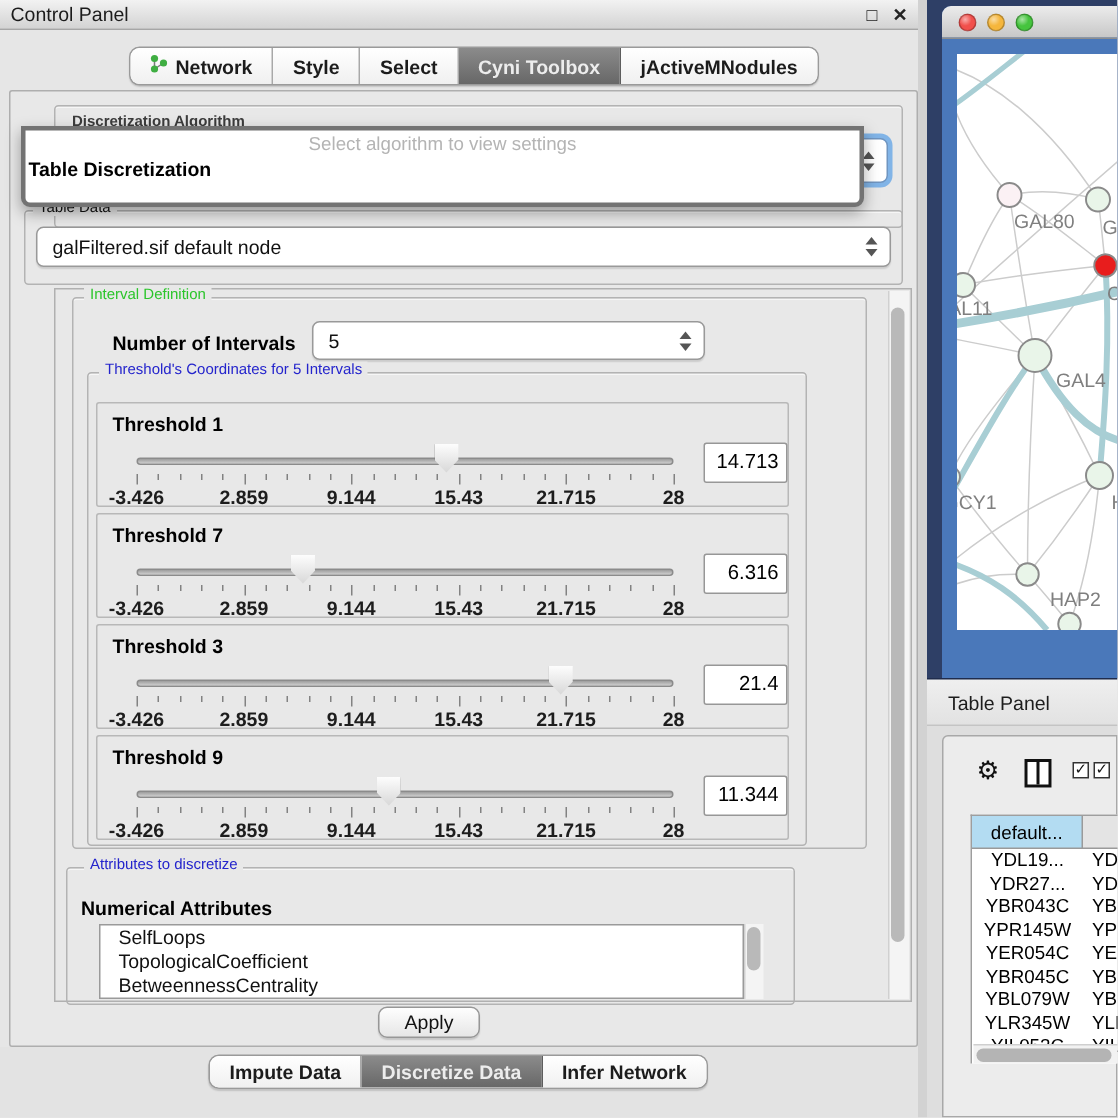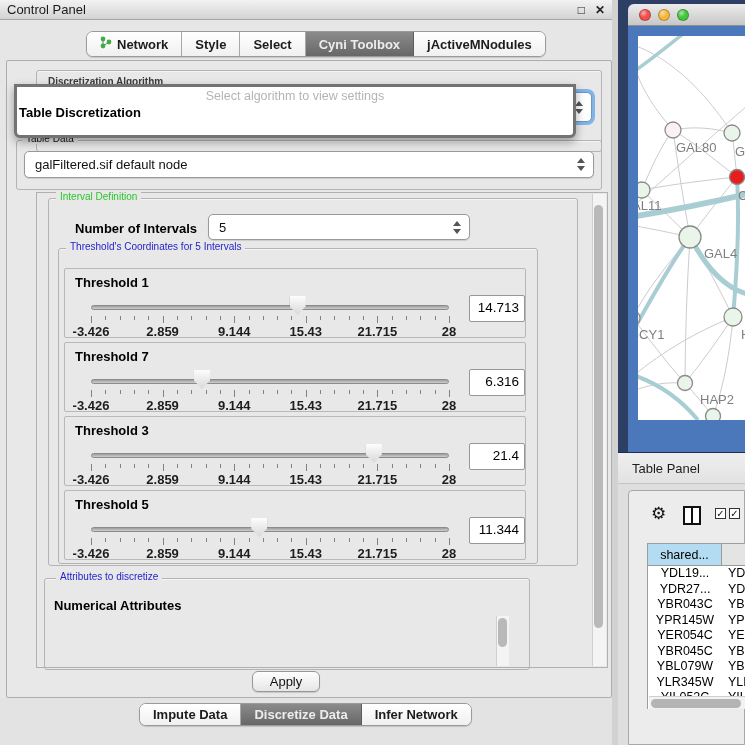--- a/index.html
+++ b/index.html
@@ -337,21 +337,21 @@
           <div class="tick major" style="left: 384px;"></div>
           <span class="tick-label" style="left: 26px;">-3.426</span>
           <span class="tick-label" style="left: 97.6px;">2.859</span>
           <span class="tick-label" style="left: 169.2px;">9.144</span>
           <span class="tick-label" style="left: 240.8px;">15.43</span>
           <span class="tick-label" style="left: 312.4px;">21.715</span>
           <span class="tick-label" style="left: 384px;">28</span>
           <div class="th-value">21.4</div>
         </div>
         <div class="th-panel abs" style="top: 490px;">
-          <div class="th-label">Threshold 5</div>
+          <div class="th-label">Threshold 9</div>
           <div class="th-track"></div>
           <div class="th-thumb" style="left: 186.26px;"></div>
           <div class="tick major" style="left: 26px;"></div>
           <div class="tick minor" style="left: 40.32px;"></div>
           <div class="tick minor" style="left: 54.64px;"></div>
           <div class="tick minor" style="left: 68.96px;"></div>
           <div class="tick minor" style="left: 83.28px;"></div>
           <div class="tick major" style="left: 97.6px;"></div>
           <div class="tick minor" style="left: 111.92px;"></div>
           <div class="tick minor" style="left: 126.24px;"></div>
@@ -379,20 +379,25 @@
           <span class="tick-label" style="left: 240.8px;">15.43</span>
           <span class="tick-label" style="left: 312.4px;">21.715</span>
           <span class="tick-label" style="left: 384px;">28</span>
           <div class="th-value">11.344</div>
         </div>
       </div>
 
     <div class="groupbox" style="left:44px;top:578px;width:486px;height:92px;"></div>
     <div class="group-title" id="ad-title" style="left: 56px; top: 571px; color: rgb(36, 36, 204);">Attributes to discretize</div>
     <div class="abs" style="left:54px;top:598px;font-size:13px;font-weight:bold;">Numerical Attributes</div>
+    <div id="attr-list">
+        <div class="li">SelfLoops</div>
+        <div class="li">TopologicalCoefficient</div>
+        <div class="li">BetweennessCentrality</div>
+      </div>
     <div class="vscroll-track" style="left:496px;top:616px;width:13px;height:50px;"></div>
     <div class="vscroll-thumb" style="left:498px;top:618px;width:9px;height:29px;"></div>
 
     <div id="apply-btn">Apply</div>
 
     <div id="bottom-strip" class="abs"></div>
     <div id="bottom-tabs" class="abs seg-bar">
         <div class="seg">
           <span>Impute Data</span>
         </div>
@@ -467,21 +472,21 @@
   <div id="table-panel-header" class="abs">
     <span>Table Panel</span>
   </div>
   <div id="table-panel-body" class="abs">
     <div id="tp-inner">
       <div id="gear-icon">⚙</div>
       <div id="split-icon"></div>
       <div class="chk" style="left:86px;">✓</div>
       <div class="chk" style="left:100px;">✓</div>
       <div id="table-box">
-        <div class="th-cell" style="left: 0px; width: 74px; background: rgb(179, 220, 242);">shared...</div>
+        <div class="th-cell" style="left: 0px; width: 74px; background: rgb(179, 220, 242);">default...</div>
         <div class="th-cell" style="left: 74px; width: 60px; background: rgb(228, 228, 228); justify-content: flex-end;">na</div>
         <div id="t-rows">
             <div class="t-row" style="top: 22px;">
               <span class="c1">YDL19...</span>
               <span class="c2">YDL1</span>
             </div>
             <div class="t-row" style="top: 37.5px;">
               <span class="c1">YDR27...</span>
               <span class="c2">YDR2</span>
             </div>

